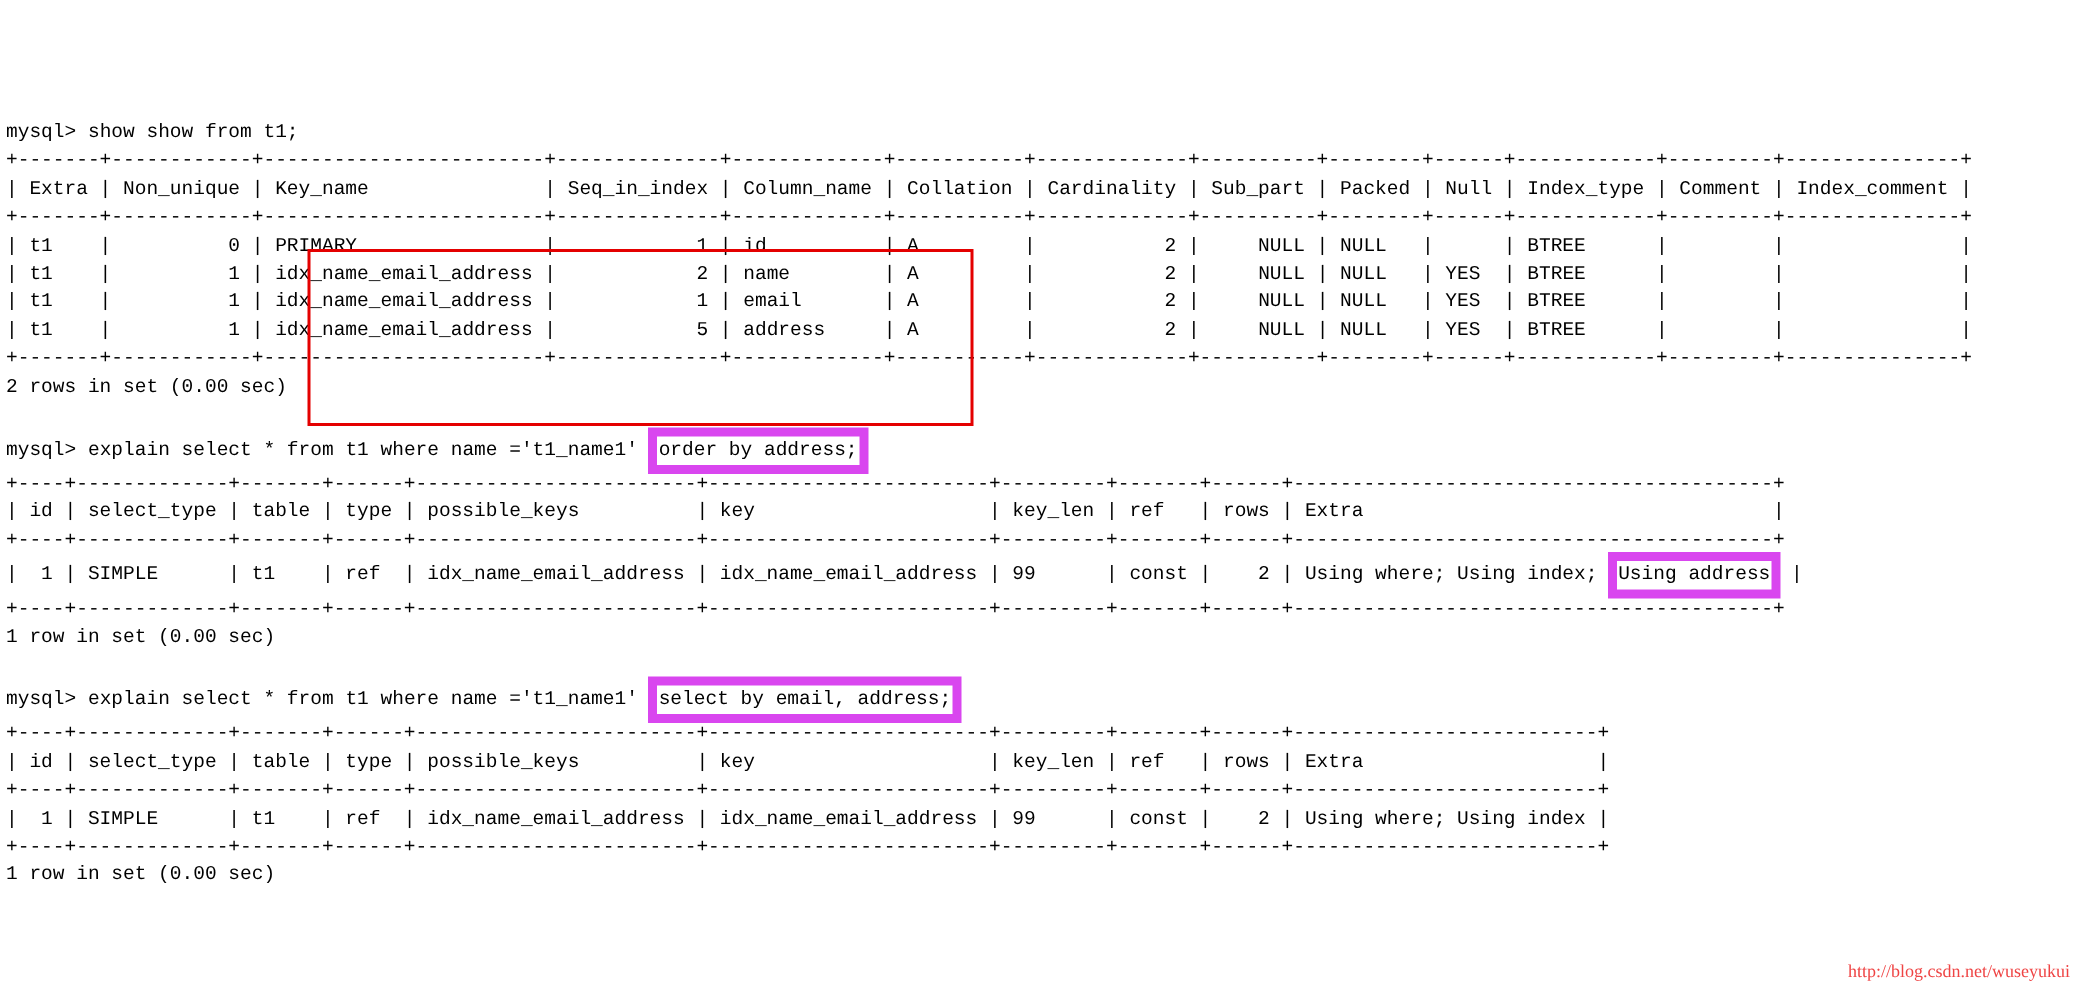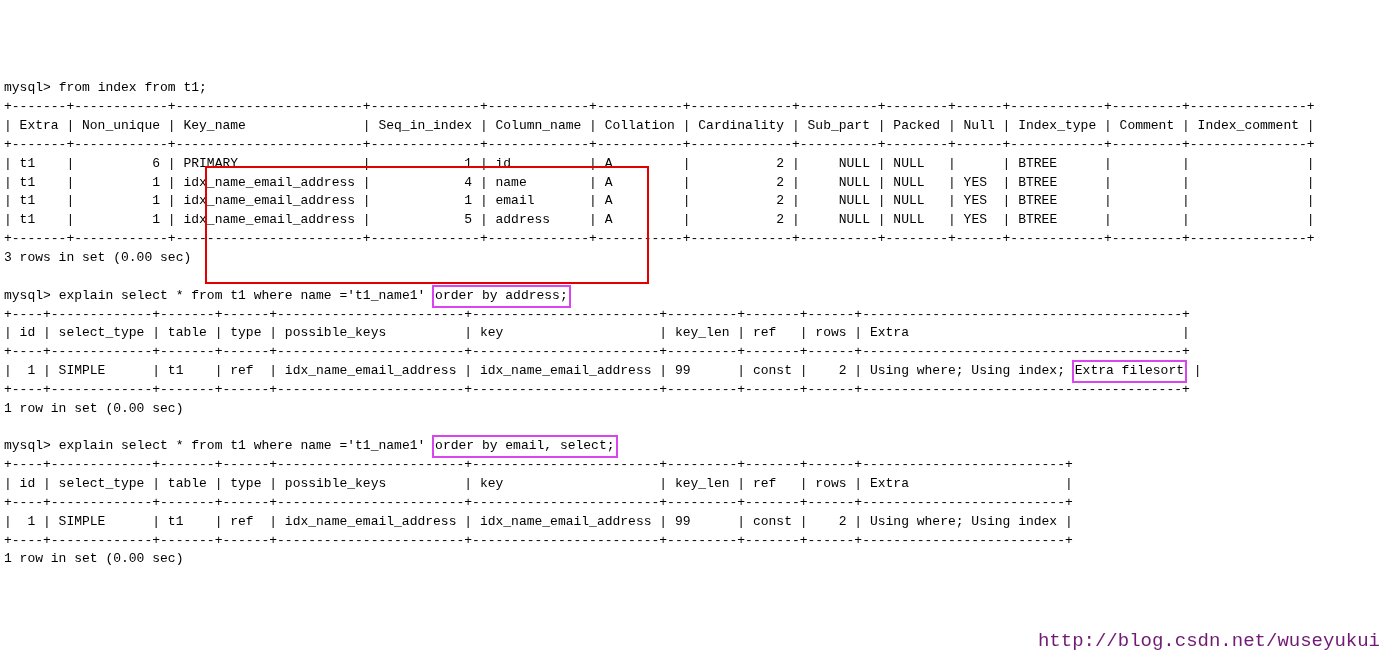--- a/index.html
+++ b/index.html
@@ -11,65 +11,65 @@
     line-height: 1.45;
     color: #000000;
     white-space: pre;
     position: relative;
     overflow: hidden;
     width: 1390px;
     height: 664px;
     box-sizing: border-box;
   }
   .hl {
-    border: 2px solid #d946ef;
+    border: 6px solid #d946ef;
     display: inline-block;
     padding: 0 1px;
     margin: -2px -1px;
   }
   .block-hl {
     position: absolute;
     border: 2px solid #e40000;
     pointer-events: none;
   }
   .watermark {
     position: absolute;
     right: 10px;
     bottom: 8px;
-    color: #701a75;
-    font-size: 19px;
-    font-family: Liberation Mono, monospace;
+    color: #ef4444;
+    font-size: 12px;
+    font-family: Liberation Serif, serif;
     white-space: nowrap;
   }
 </style>
 </head>
 <body>
 
 
 
-<div><span>mysql&gt;</span> <span>from index from t1;</span>
+<div><span>mysql&gt;</span> <span>show show from t1;</span>
 <span>+-------+------------+------------------------+--------------+-------------+-----------+-------------+----------+--------+------+------------+---------+---------------+</span>
 <span>| Extra | Non_unique | Key_name               | Seq_in_index | Column_name | Collation | Cardinality | Sub_part | Packed | Null | Index_type | Comment | Index_comment |</span>
 <span>+-------+------------+------------------------+--------------+-------------+-----------+-------------+----------+--------+------+------------+---------+---------------+</span>
-<span>| t1    |          6 | PRIMARY                |            1 | id          | A         |           2 |     NULL | NULL   |      | BTREE      |         |               |</span>
-<span><span>| t1    |          1 | </span><span>idx_name_email_address |            4 | name   </span><span>     | A         |           2 |     NULL | NULL   | YES  | BTREE      |         |               |</span></span>
+<span>| t1    |          0 | PRIMARY                |            1 | id          | A         |           2 |     NULL | NULL   |      | BTREE      |         |               |</span>
+<span><span>| t1    |          1 | </span><span>idx_name_email_address |            2 | name   </span><span>     | A         |           2 |     NULL | NULL   | YES  | BTREE      |         |               |</span></span>
 <span><span>| t1    |          1 | </span><span>idx_name_email_address |            1 | email  </span><span>     | A         |           2 |     NULL | NULL   | YES  | BTREE      |         |               |</span></span>
 <span><span>| t1    |          1 | </span><span>idx_name_email_address |            5 | address</span><span>     | A         |           2 |     NULL | NULL   | YES  | BTREE      |         |               |</span></span>
 <span>+-------+------------+------------------------+--------------+-------------+-----------+-------------+----------+--------+------+------------+---------+---------------+</span>
-<span>3 rows in set (0.00 sec)</span>
+<span>2 rows in set (0.00 sec)</span>
 
 <span>mysql&gt;</span> <span><span>explain select * from t1 where name ='t1_name1' </span><span class="hl">order by address;</span></span>
 <span>+----+-------------+-------+------+------------------------+------------------------+---------+-------+------+-----------------------------------------+</span>
 <span>| id | select_type | table | type | possible_keys          | key                    | key_len | ref   | rows | Extra                                   |</span>
 <span>+----+-------------+-------+------+------------------------+------------------------+---------+-------+------+-----------------------------------------+</span>
-<span><span>|  1 | SIMPLE      | t1    | ref  | idx_name_email_address | idx_name_email_address | 99      | const |    2 | Using where; Using index; </span><span class="hl">Extra filesort</span><span> |</span></span>
+<span><span>|  1 | SIMPLE      | t1    | ref  | idx_name_email_address | idx_name_email_address | 99      | const |    2 | Using where; Using index; </span><span class="hl">Using address</span><span> |</span></span>
 <span>+----+-------------+-------+------+------------------------+------------------------+---------+-------+------+-----------------------------------------+</span>
 <span>1 row in set (0.00 sec)</span>
 
-<span>mysql&gt;</span> <span><span>explain select * from t1 where name ='t1_name1' </span><span class="hl">order by email, select;</span></span>
+<span>mysql&gt;</span> <span><span>explain select * from t1 where name ='t1_name1' </span><span class="hl">select by email, address;</span></span>
 <span>+----+-------------+-------+------+------------------------+------------------------+---------+-------+------+--------------------------+</span>
 <span>| id | select_type | table | type | possible_keys          | key                    | key_len | ref   | rows | Extra                    |</span>
 <span>+----+-------------+-------+------+------------------------+------------------------+---------+-------+------+--------------------------+</span>
 <span>|  1 | SIMPLE      | t1    | ref  | idx_name_email_address | idx_name_email_address | 99      | const |    2 | Using where; Using index |</span>
 <span>+----+-------------+-------+------+------------------------+------------------------+---------+-------+------+--------------------------+</span>
 <span>1 row in set (0.00 sec)</span></div>
 
 <div class="block-hl" style="left:205px; top:166px; width:440px; height:114px;"></div>
 
 <div class="watermark">http://blog.csdn.net/wuseyukui</div>

